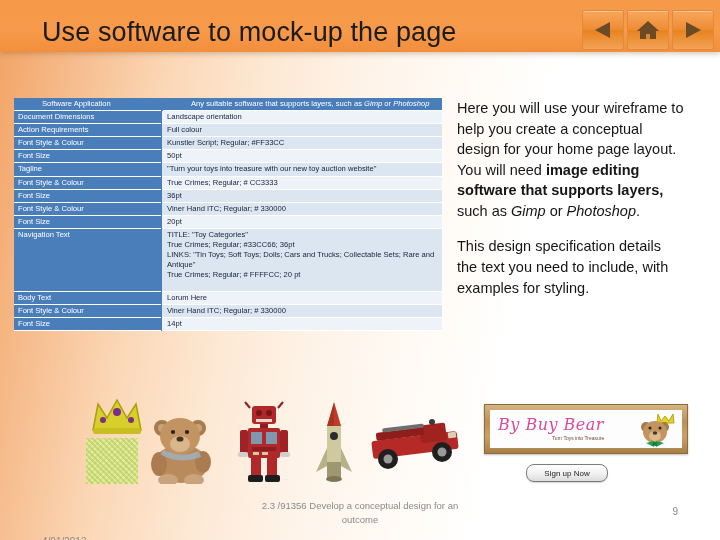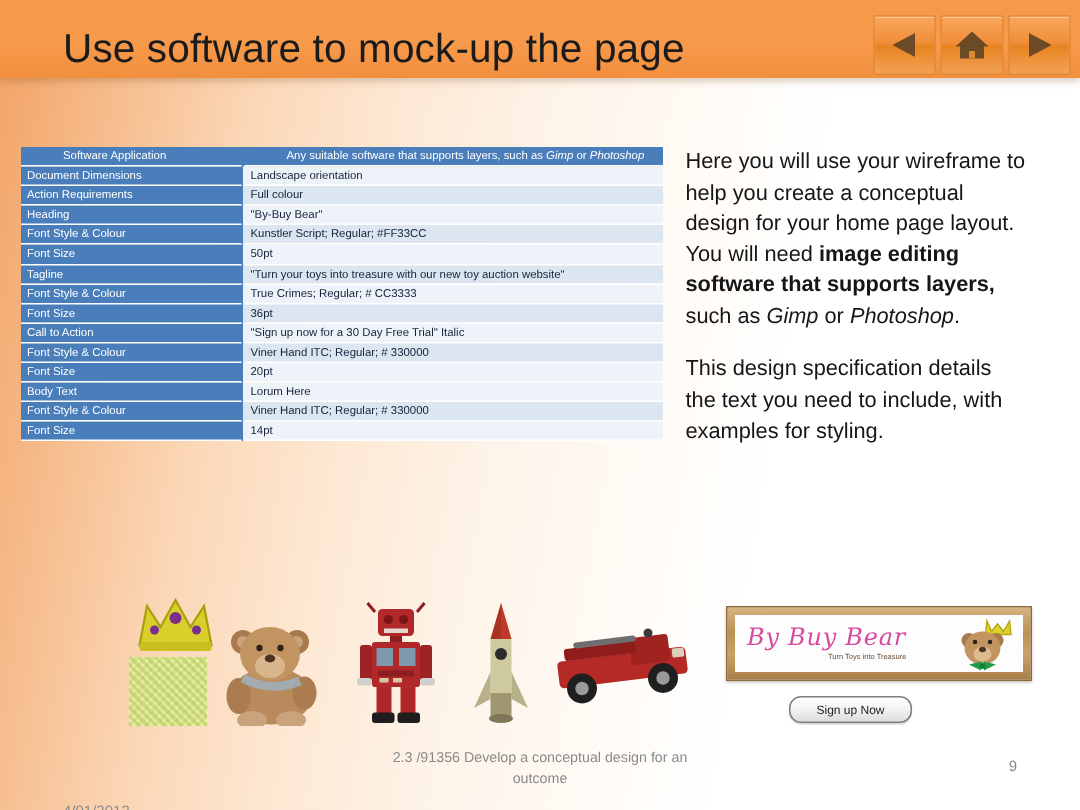--- a/index.html
+++ b/index.html
@@ -259,55 +259,54 @@
           <td class="val"><span>Any suitable software that supports layers, such as </span><span class="it">Gimp</span><span> or </span><span class="it">Photoshop</span></td>
         </tr>
         <tr class="alt">
           <td class="lbl">Document Dimensions</td>
           <td class="val">Landscape orientation</td>
         </tr>
         <tr>
           <td class="lbl">Action Requirements</td>
           <td class="val">Full colour</td>
         </tr>
-        <tr class="alt">
-          <td class="lbl">Heading</td>
-          <td class="val">"By-Buy Bear"</td>
-        </tr>
         <tr>
           <td class="lbl">Font Style &amp; Colour</td>
           <td class="val">Kunstler Script; Regular; #FF33CC</td>
         </tr>
         <tr class="alt">
           <td class="lbl">Font Size</td>
           <td class="val">50pt</td>
         </tr>
         <tr>
           <td class="lbl">Tagline</td>
           <td class="val">"Turn your toys into treasure with our new toy auction website"</td>
         </tr>
         <tr class="alt">
           <td class="lbl">Font Style &amp; Colour</td>
           <td class="val">True Crimes; Regular; # CC3333</td>
         </tr>
         <tr>
           <td class="lbl">Font Size</td>
           <td class="val">36pt</td>
         </tr>
-        <tr class="alt">
-          <td class="lbl">Call to Action</td>
-          <td class="val">"Sign up now for a 30 Day Free Trial" Italic</td>
-        </tr>
         <tr>
           <td class="lbl">Font Style &amp; Colour</td>
           <td class="val">Viner Hand ITC; Regular; # 330000</td>
         </tr>
         <tr class="alt">
           <td class="lbl">Font Size</td>
           <td class="val">20pt</td>
+        </tr>
+        <tr class="tall">
+          <td class="lbl">Navigation Text</td>
+          <td class="val" style="white-space: pre-line;">TITLE: "Toy Categories"
+True Crimes; Regular; #33CC66; 36pt
+LINKS: "Tin Toys; Soft Toys; Dolls; Cars and Trucks; Collectable Sets; Rare and Antique"
+True Crimes; Regular; # FFFFCC; 20 pt</td>
         </tr>
         <tr class="alt">
           <td class="lbl">Body Text</td>
           <td class="val">Lorum Here</td>
         </tr>
         <tr>
           <td class="lbl">Font Style &amp; Colour</td>
           <td class="val">Viner Hand ITC; Regular; # 330000</td>
         </tr>
         <tr class="alt">

